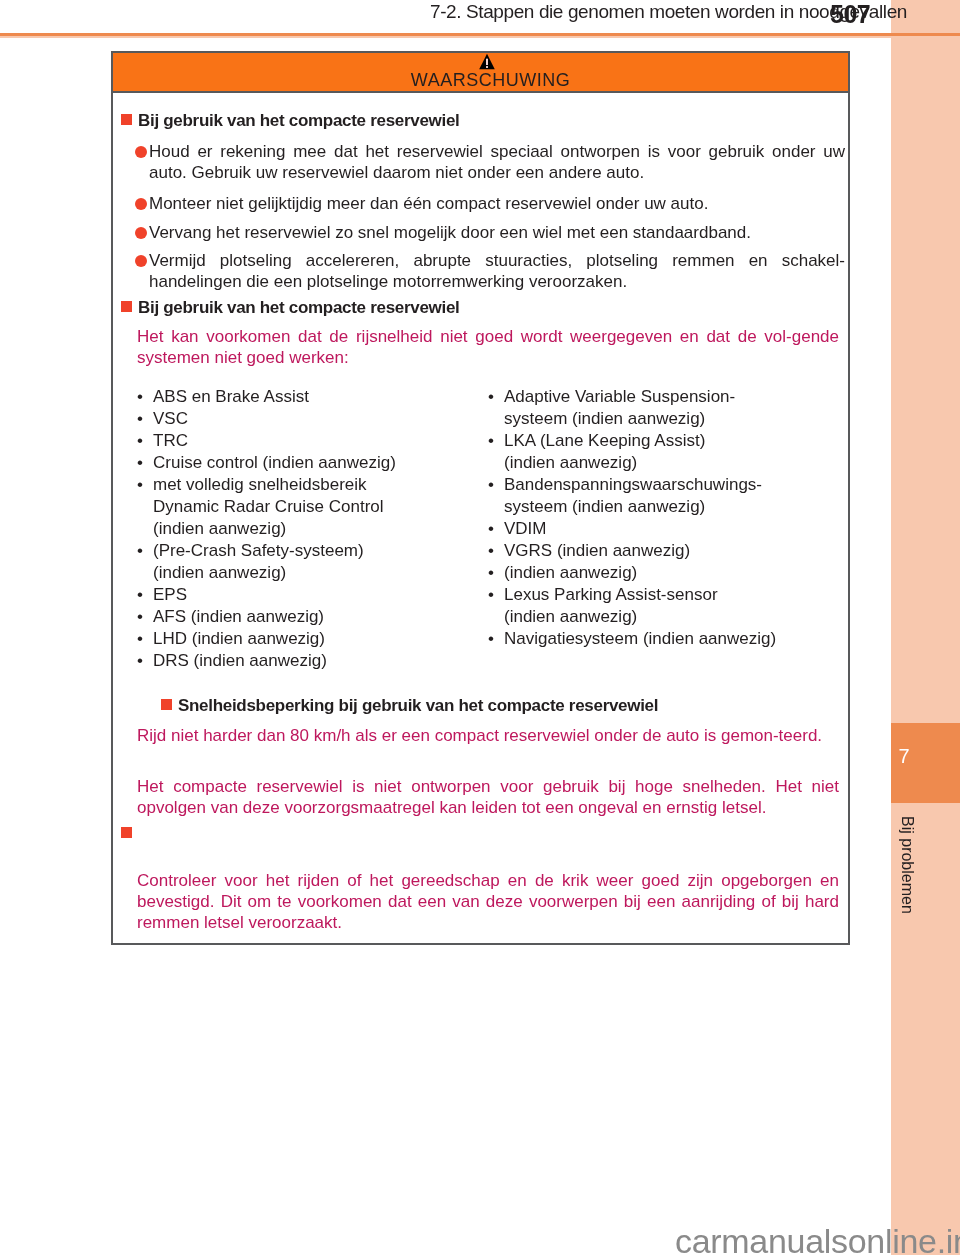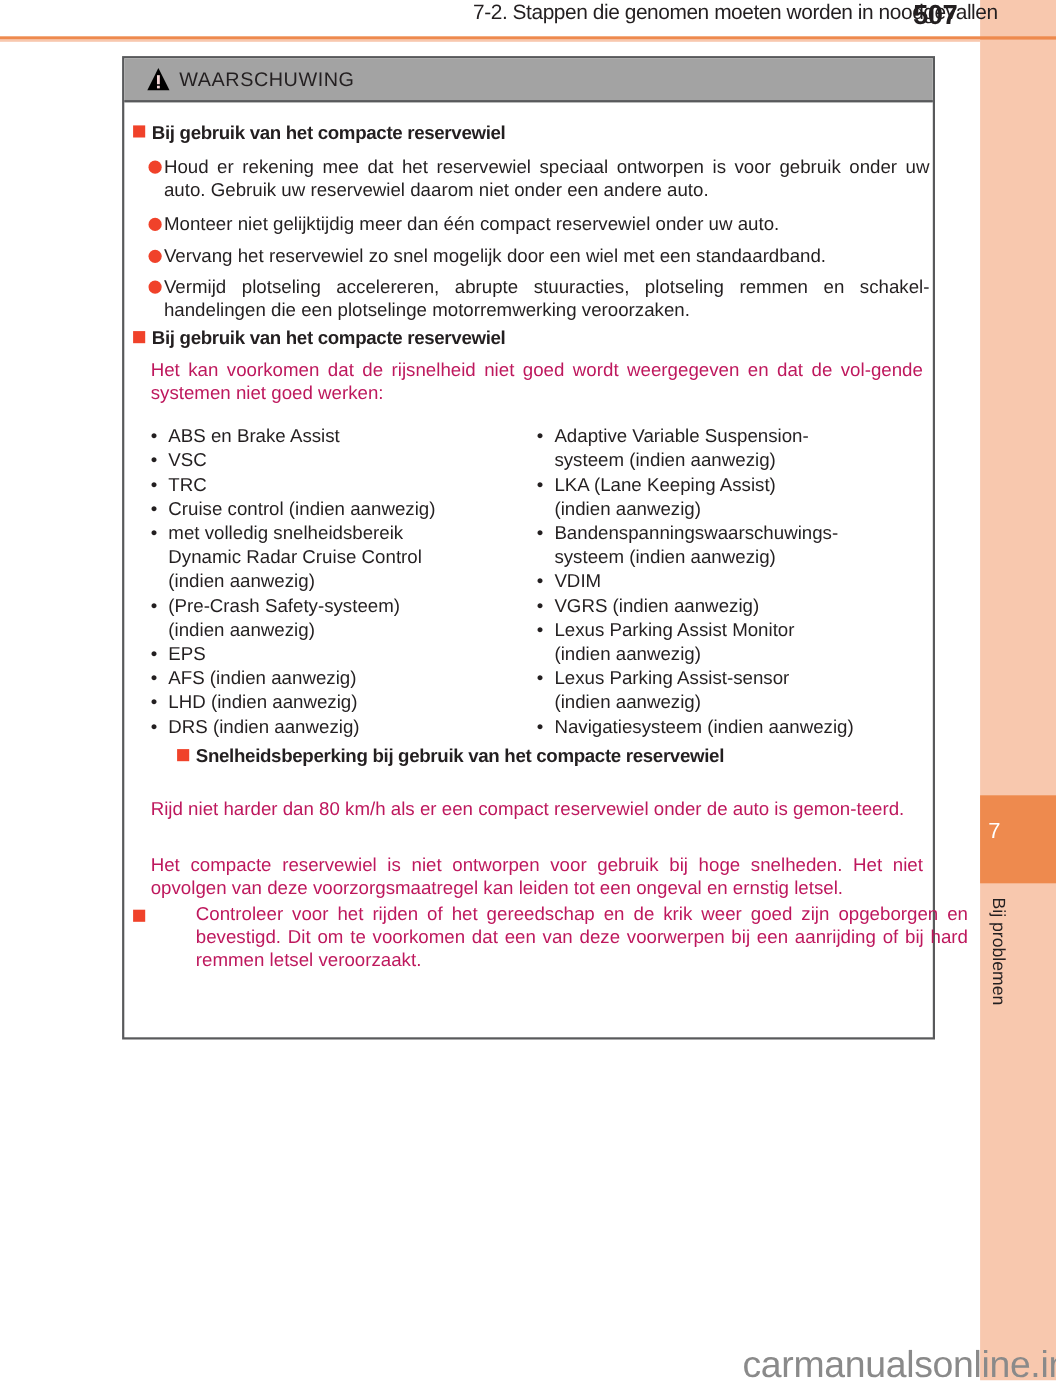--- a/index.html
+++ b/index.html
@@ -40,22 +40,22 @@
     .page-number {
       position: absolute; left: 830px; top: 0px; font-size: 25px; font-weight: bold;
       color: #231f20; letter-spacing: -0.5px;
     }
     .warning-box {
       position: absolute; left: 111px; top: 51px; width: 735px; height: 890px;
       border: 2px solid #58595b;
       background: #ffffff;
     }
     .warning-header {
-      height: 38px; background: #a3a3a3; border-bottom: 2px solid #58595b;
-      display: flex; align-items: center; padding-left: 20px;
+      height: 38px; background: #f97316; border-bottom: 2px solid #58595b;
+      display: flex; align-items: center; padding-left: 20px; flex-direction: column;
     }
     .warning-icon { width: 22px; height: 22px; margin-right: 8px; }
     .warning-title { font-size: 18px; letter-spacing: 0.5px; color: #231f20; }
     .section { position: absolute; left: 0; width: 735px; }
     .section-heading {
       position: absolute; left: 8px; font-size: 17px; font-weight: bold;
       color: #231f20; white-space: nowrap; letter-spacing: -0.3px;
     }
     .sq {
       display: inline-block; width: 11px; height: 11px; background: #f0422a;
@@ -200,44 +200,43 @@
         <div class="sys-item">
           <span class="sys-dot">•</span>
           <div>VDIM</div>
         </div>
         <div class="sys-item">
           <span class="sys-dot">•</span>
           <div>VGRS (indien aanwezig)</div>
         </div>
         <div class="sys-item">
           <span class="sys-dot">•</span>
-          <div>Lexus Parking Assist Monitor</div>
           <div>(indien aanwezig)</div>
         </div>
         <div class="sys-item">
           <span class="sys-dot">•</span>
           <div>Lexus Parking Assist-sensor</div>
           <div>(indien aanwezig)</div>
         </div>
         <div class="sys-item">
           <span class="sys-dot">•</span>
           <div>Navigatiesysteem (indien aanwezig)</div>
         </div>
       </div>
   </div>
 
   <div class="section" style="top:0;">
-    <div class="section-heading" style="top:625px;padding-left:40px;">
+    <div class="section-heading" style="top:643px;padding-left:40px;">
       <span class="sq"></span><span>Snelheidsbeperking bij gebruik van het compacte reservewiel</span>
     </div>
     <div class="para" style="top:672px;">Rijd niet harder dan 80 km/h als er een compact reservewiel onder de auto is gemon-teerd.</div>
     <div class="para" style="top:723px;">Het compacte reservewiel is niet ontworpen voor gebruik bij hoge snelheden. Het niet opvolgen van deze voorzorgsmaatregel kan leiden tot een ongeval en ernstig letsel.</div>
   </div>
 
   <div class="section" style="top:0;">
     <div class="section-heading" style="top:771px;">
       <span class="sq"></span>
     </div>
-    <div class="para" style="top:767px;margin-left:41px;">Controleer voor het rijden of het gereedschap en de krik weer goed zijn opgeborgen en bevestigd. Dit om te voorkomen dat een van deze voorwerpen bij een aanrijding of bij hard remmen letsel veroorzaakt.</div>
+    <div class="para" style="top:817px;">Controleer voor het rijden of het gereedschap en de krik weer goed zijn opgeborgen en bevestigd. Dit om te voorkomen dat een van deze voorwerpen bij een aanrijding of bij hard remmen letsel veroorzaakt.</div>
   </div>
 </div>
 
 <div class="watermark">carmanualsonline.info</div>
 
 </body></html>

